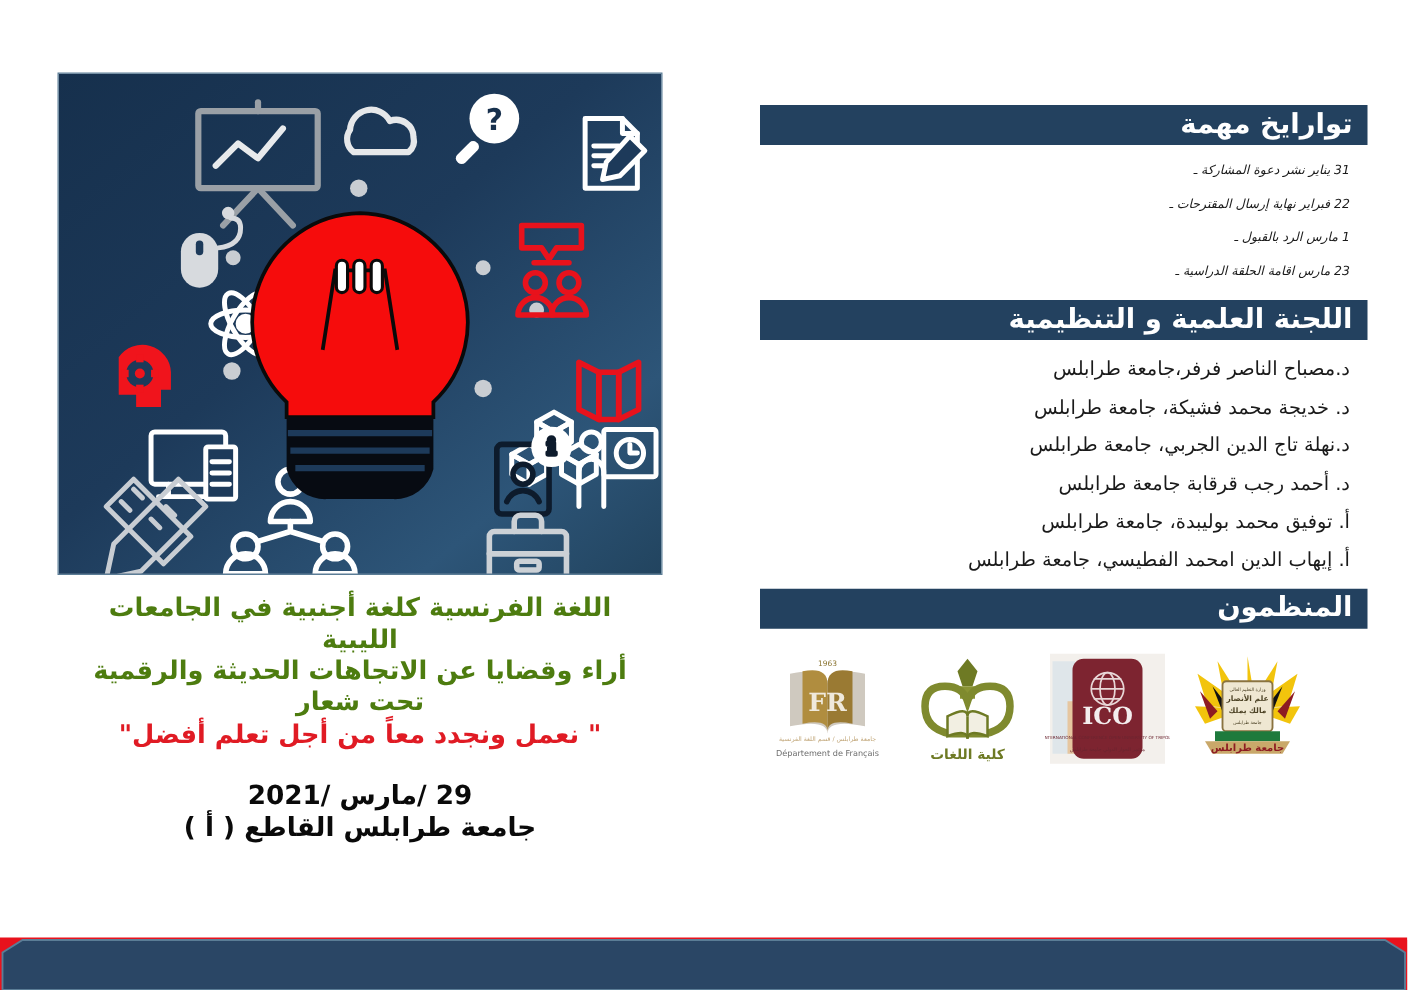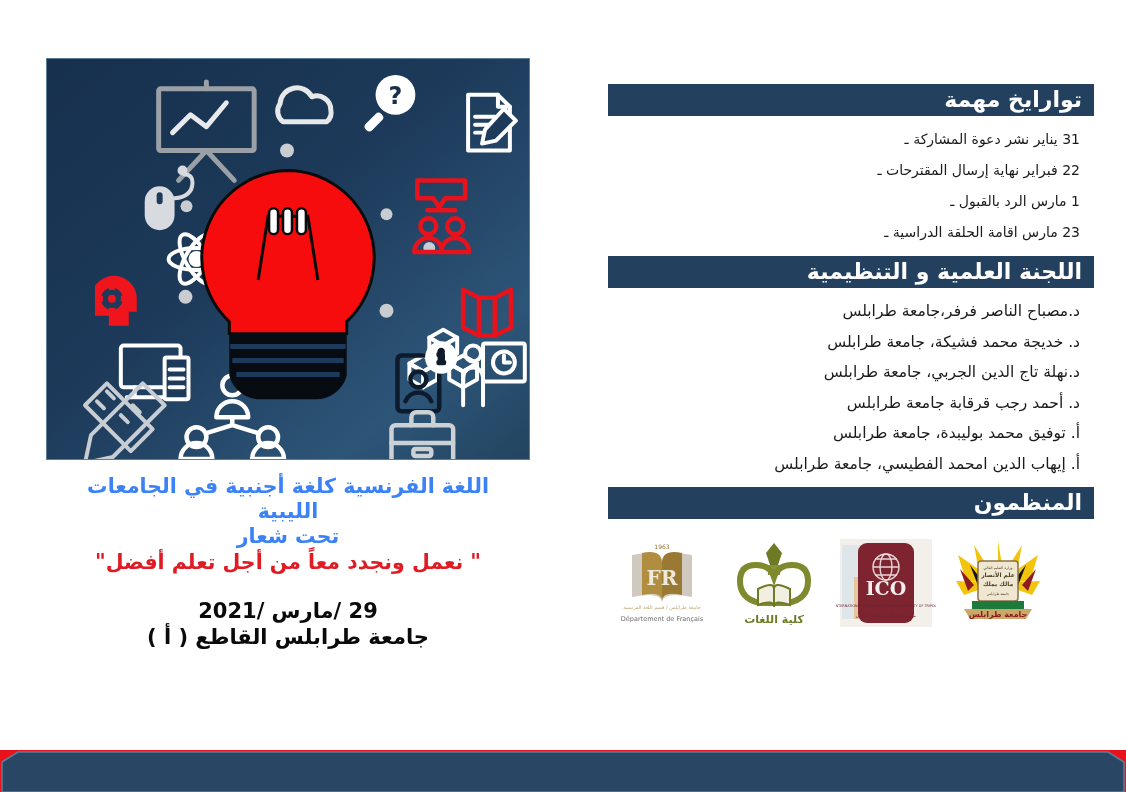--- a/index.html
+++ b/index.html
@@ -33,21 +33,21 @@
   .illus svg { display:block; width:100%; height:100%; }
 
   .title-block {
     width: 484px;
     text-align: center;
     padding-top: 14px;
   }
   .title-line {
     font-size: 20.5px;
     font-weight: bold;
-    color: #3b82f6;
+    color: #4d7c0f;
     line-height: 1.22;
     letter-spacing: 0px;
   }
   .slogan {
     font-size: 20.5px;
     font-weight: bold;
     color: #e01b24;
     line-height: 1.25;
     margin-top: 1px;
   }
@@ -86,21 +86,21 @@
   .row {
     text-align: right;
     font-size: 15.5px;
     color: #1a1a1a;
     line-height: 1.0;
     padding: 0 8px 0 0;
     margin-bottom: 16px;
     direction: rtl;
   }
   .sec-dates .sec-body { padding-top: 16px; }
-  .sec-dates .row { margin-bottom: 17px; font-size: 14px; }
+  .sec-dates .row { margin-bottom: 17px; font-size: 10px; font-style: italic; }
   .sec-committee .sec-body { padding-top: 16px; }
   .sec-committee .row { margin-bottom: 15px; font-size: 15.5px; }
 
   
   .logos {
     display: flex;
     align-items: flex-end;
     justify-content: flex-start;
     gap: 4px;
     padding: 18px 4px 0 0;
@@ -288,20 +288,21 @@
             <path d="M186 303 h112"></path>
             <path d="M190 317 h104"></path>
           </g>
         </g>
       </svg>
     </div>
 
     <div class="title-block">
       <div class="title-line">اللغة الفرنسية كلغة أجنبية في الجامعات</div>
       <div class="title-line">الليبية</div>
+      <div class="title-line">أراء وقضايا عن الاتجاهات الحديثة والرقمية</div>
       <div class="title-line">تحت شعار</div>
       <div class="slogan">" نعمل ونجدد معاً من أجل تعلم أفضل"</div>
     </div>
 
     <div class="datevenue">
       <div>29 /مارس /2021</div>
       <div>جامعة طرابلس القاطع ( أ )</div>
     </div>
   </div>
 

